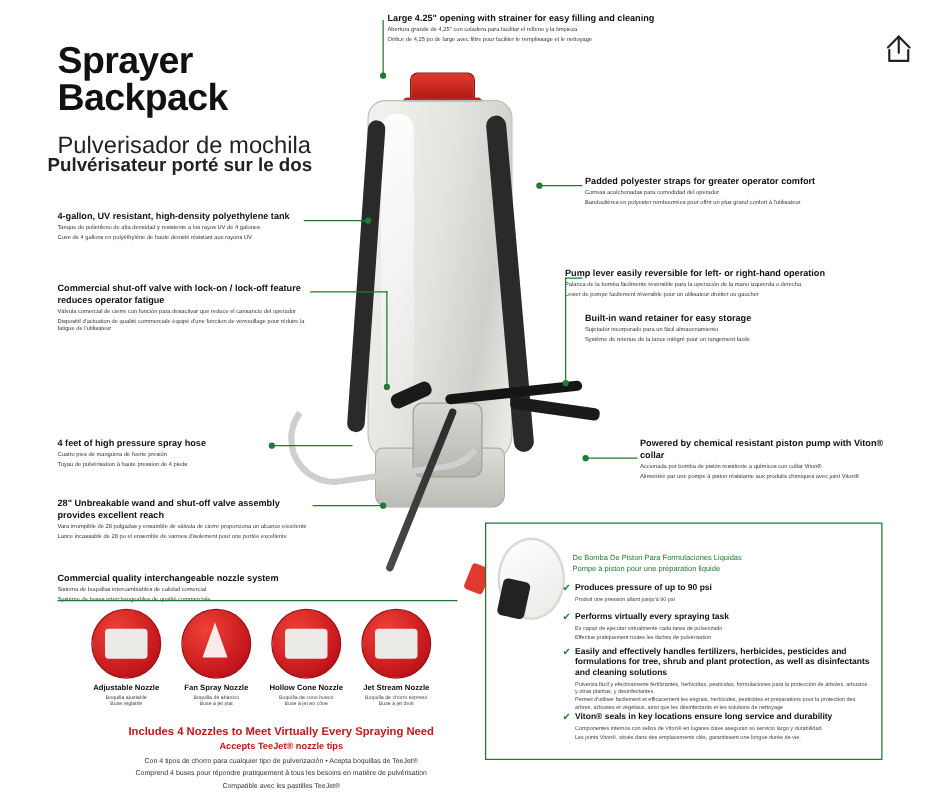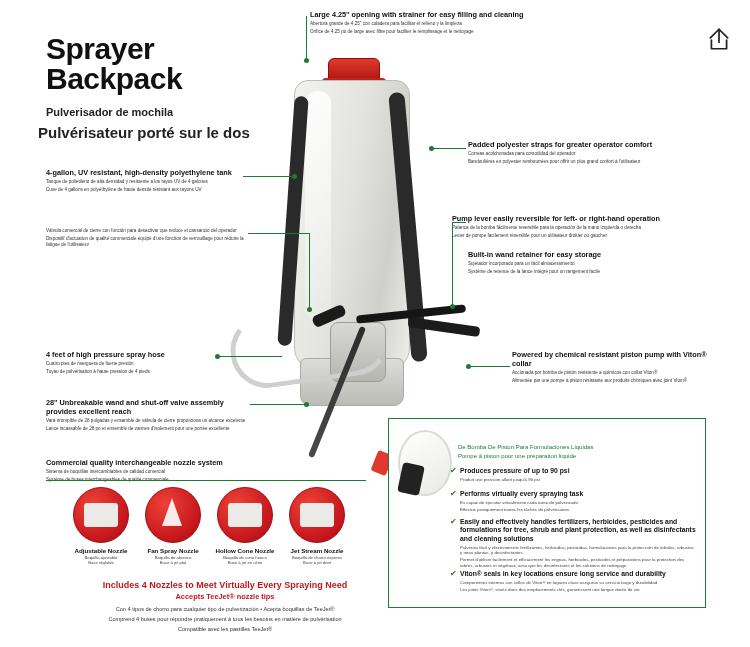--- a/index.html
+++ b/index.html
@@ -24,21 +24,21 @@
   .share-btn svg { width:26px; height:26px; }
 
   
   .title-main {
     position:absolute; left:46px; top:34px;
     font-size:30px; line-height:30px; font-weight:bold;
     letter-spacing:-0.5px; color:#111;
   }
   .title-sub1 {
     position:absolute; left:46px; top:106px;
-    font-size:11px; font-weight:bold; color:#222;
+    font-size:19px; font-weight:normal; color:#222;
   }
   .title-sub2 {
     position:absolute; left:38px; top:124px;
     font-size:15px; font-weight:bold; color:#222;
   }
 
   
   .callout { position:absolute; }
   .co-title {
     font-size:7.3px; font-weight:bold; color:#111; line-height:9px;
@@ -240,20 +240,21 @@
 
   <div class="callout" style="left:46px; top:168px; width:195px;">
     <div class="co-title">4-gallon, UV resistant, high-density polyethylene tank</div>
     <div class="co-es">Tanque de polietileno de alta densidad y resistente a los rayos UV de 4 galones</div>
     <div class="co-fr">Cuve de 4 gallons en polyéthylène de haute densité résistant aux rayons UV</div>
   </div>
   <div class="co-line" style="left:243px; top:176px; width:52px;"></div>
   <div class="dot" style="left:292px; top:174px;"></div>
 
   <div class="callout" style="left:46px; top:226px; width:200px;">
+    <div class="co-title">Commercial shut-off valve with lock-on / lock-off feature reduces operator fatigue</div>
     <div class="co-es">Válvula comercial de cierre con función para desactivar que reduce el cansancio del operador</div>
     <div class="co-fr">Dispositif d'actuation de qualité commerciale équipé d'une fonction de verrouillage pour réduire la fatigue de l'utilisateur</div>
   </div>
   <div class="co-line" style="left:248px; top:233px; width:62px;"></div>
   <div class="co-line" style="left:309px; top:233px; width:1px; height:78px;"></div>
   <div class="dot" style="left:307px; top:307px;"></div>
 
   <div class="callout" style="left:46px; top:350px; width:190px;">
     <div class="co-title">4 feet of high pressure spray hose</div>
     <div class="co-es">Cuatro pies de manguera de fuerte presión</div>

